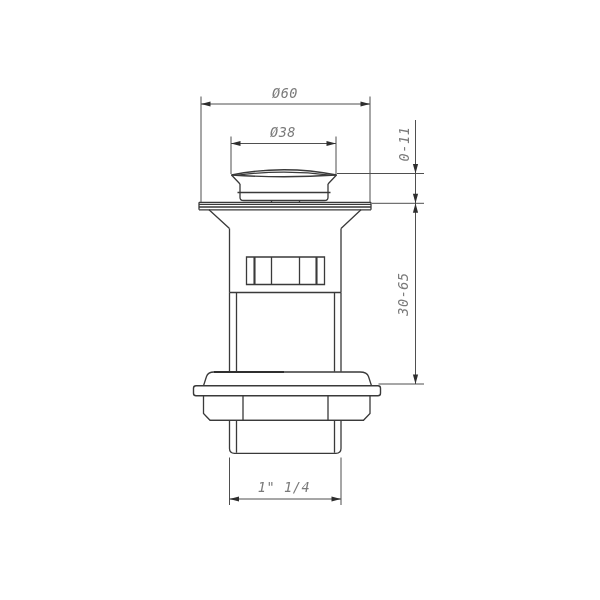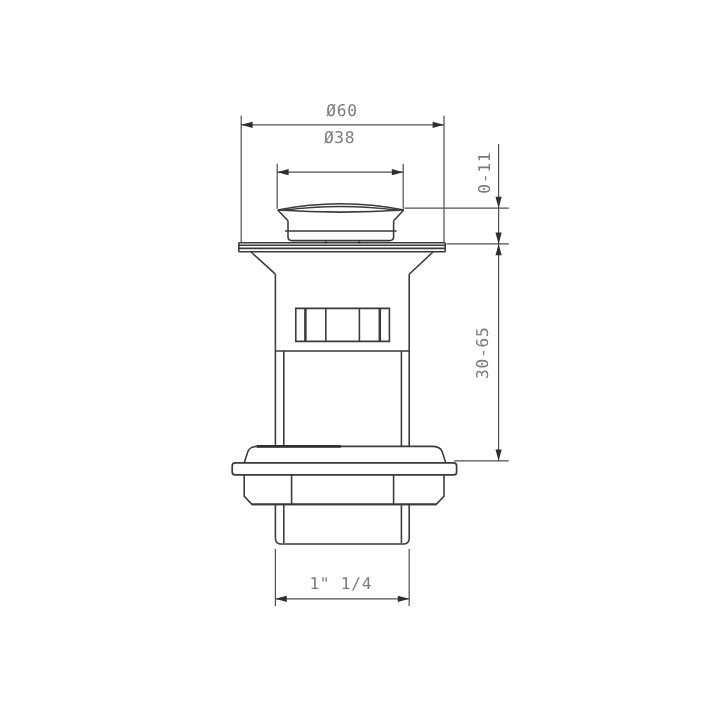--- a/index.html
+++ b/index.html
@@ -3,20 +3,21 @@
 <meta charset="utf-8">
 <style>
   html, body { margin: 0; padding: 0; background: #ffffff; }
   .canvas {
     position: relative;
     width: 600px;
     height: 600px;
     background: #ffffff;
     overflow: hidden;
     font-family: "DejaVu Sans Mono", monospace;
+    font-style: italic;
   }
   .canvas svg { position: absolute; left: 0; top: 0; }
   .dim-label {
     position: absolute;
     color: #7a7a7a;
     font-size: 13.5px;
     letter-spacing: 0.6px;
     white-space: nowrap;
     transform: translate(-50%, -50%);
     user-select: none;
@@ -116,21 +117,21 @@
       <polygon points="415.5,203.3 412.9,193.8 418.1,193.8"></polygon>
       <polygon points="415.5,203.3 412.9,212.8 418.1,212.8"></polygon>
       <polygon points="415.5,384 412.9,374.5 418.1,374.5"></polygon>
       <polygon points="229.5,499 239,496.4 239,501.6"></polygon>
       <polygon points="341,499 331.5,496.4 331.5,501.6"></polygon>
     </g>
   </svg>
 
   <div class="dim-label" style="left:285px; top:93px;">Ø60</div>
 
-  <div class="dim-label" style="left:283px; top:115px;">Ø38</div>
+  <div class="dim-label" style="left:283px; top:132px;">Ø38</div>
 
   <div class="dim-label vertical" style="left:404px; top:144px;">0-11</div>
 
   <div class="dim-label vertical" style="left:403px; top:294px;">30-65</div>
 
   <div class="dim-label" style="left:284px; top:487px;">1" 1/4</div>
 
 </div>
 
 </body></html>

